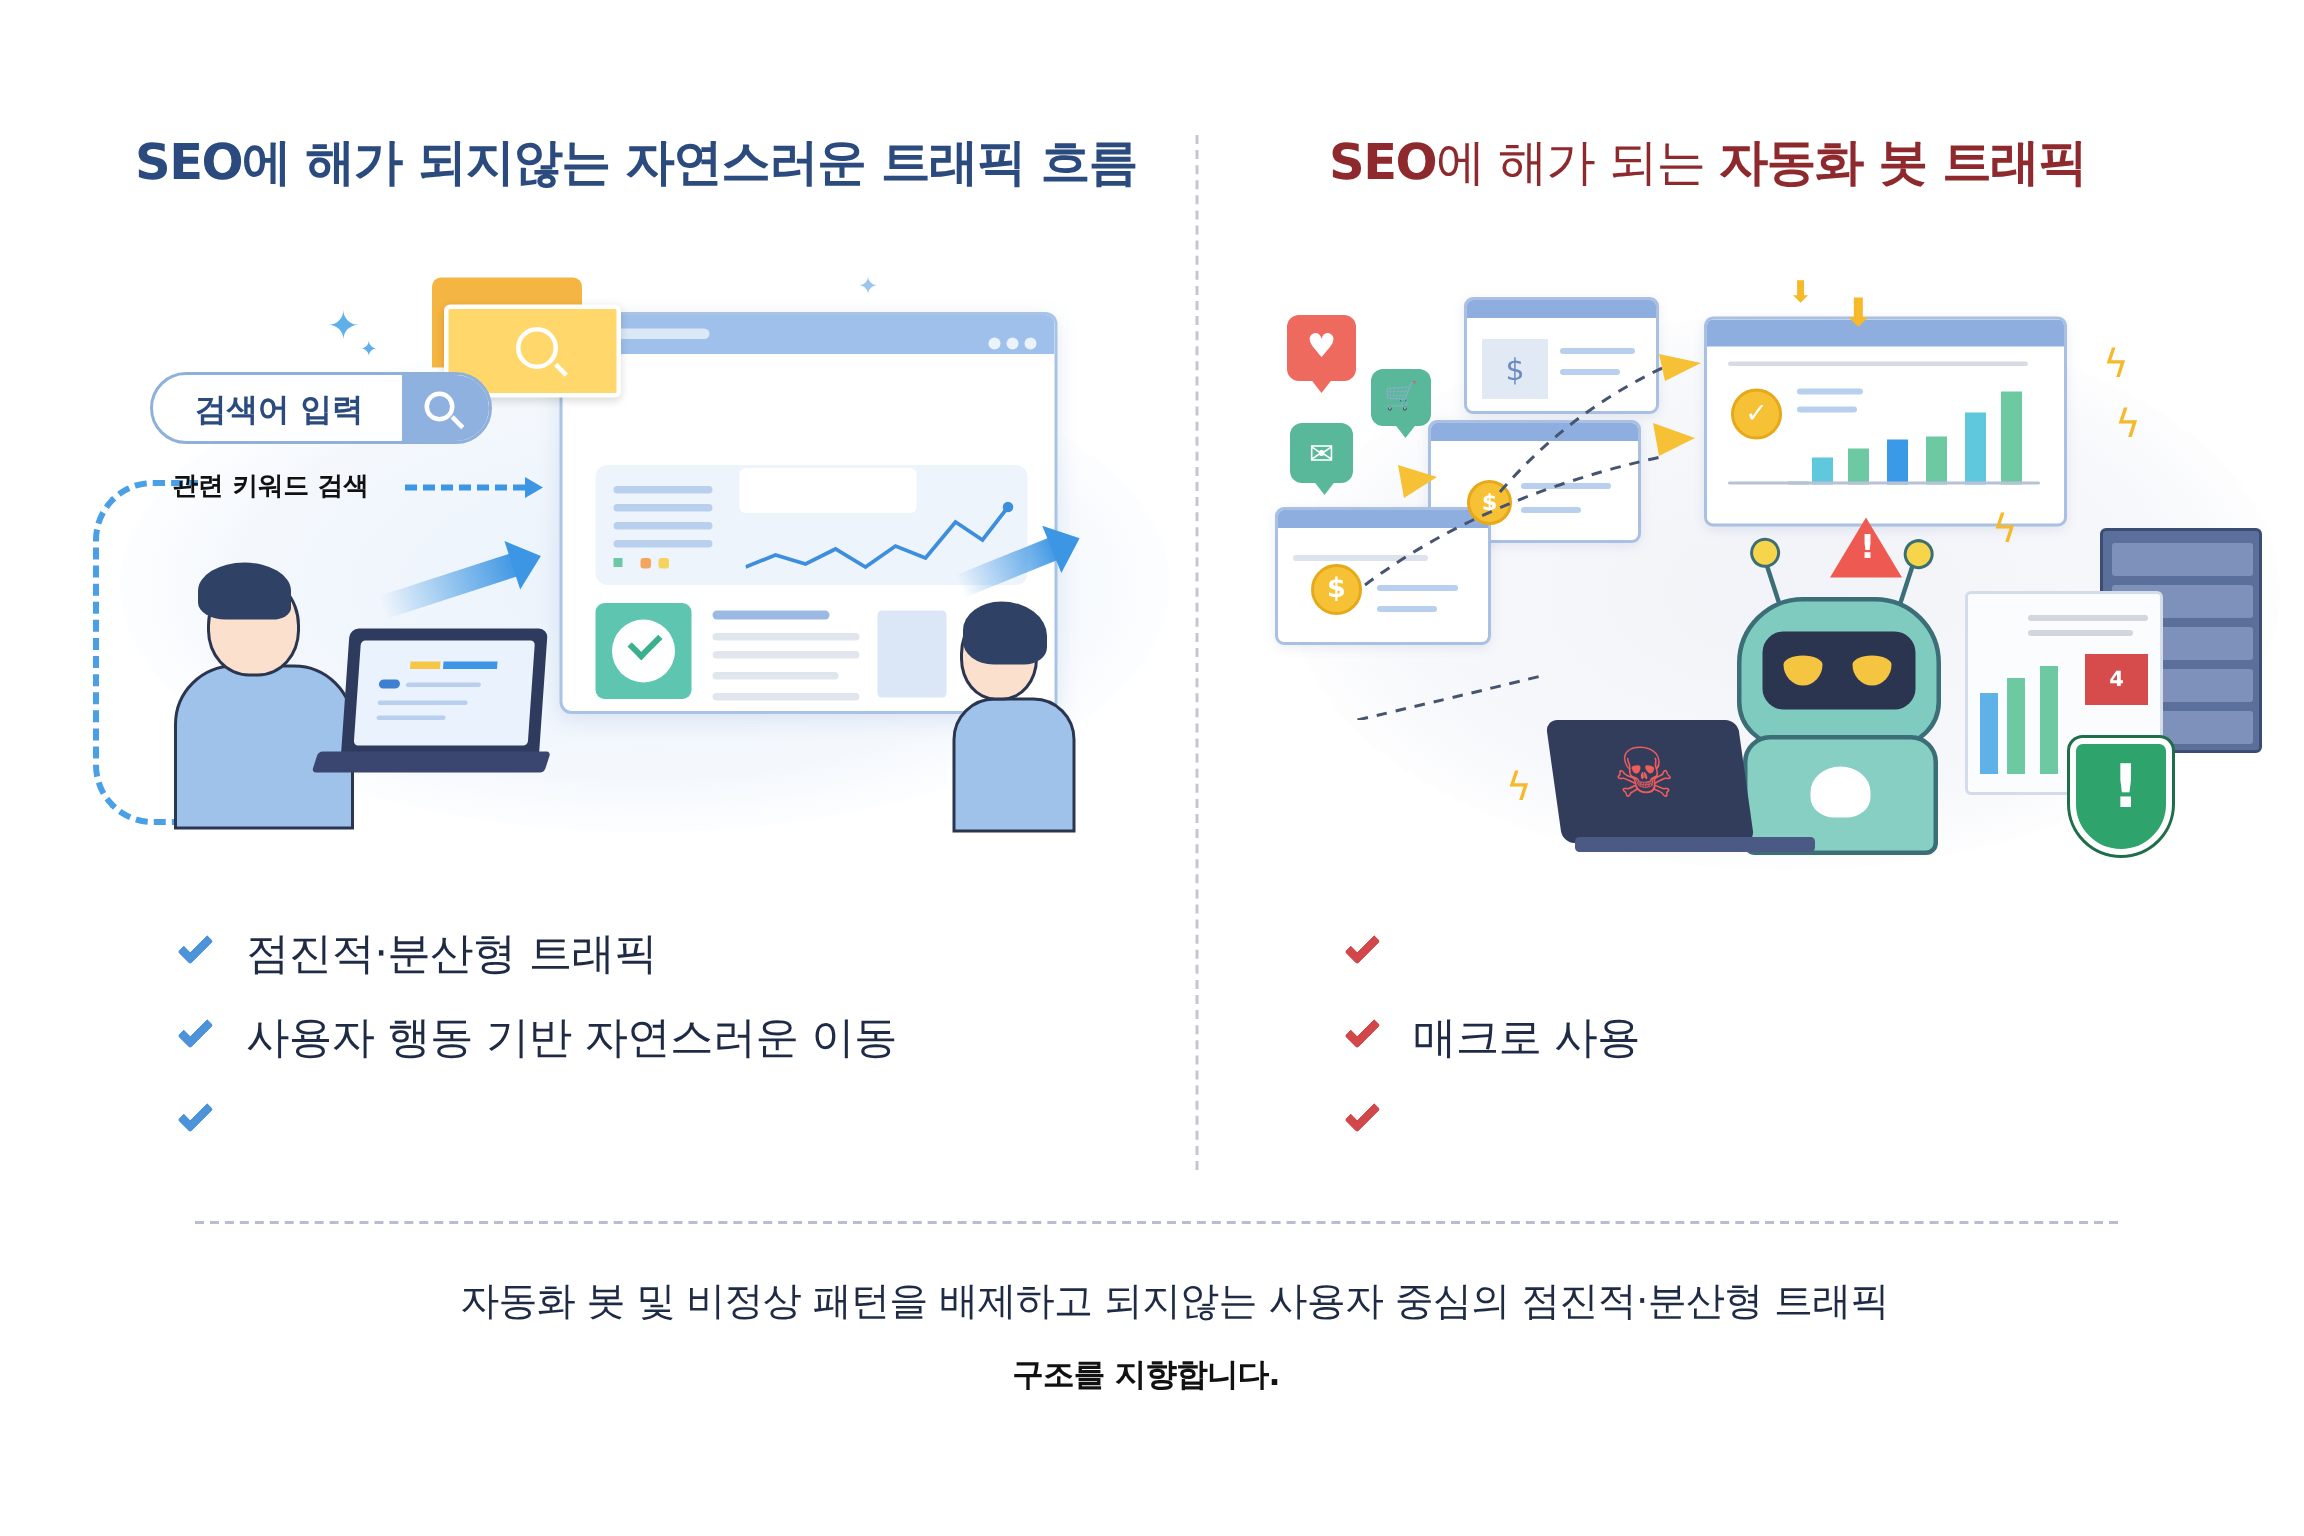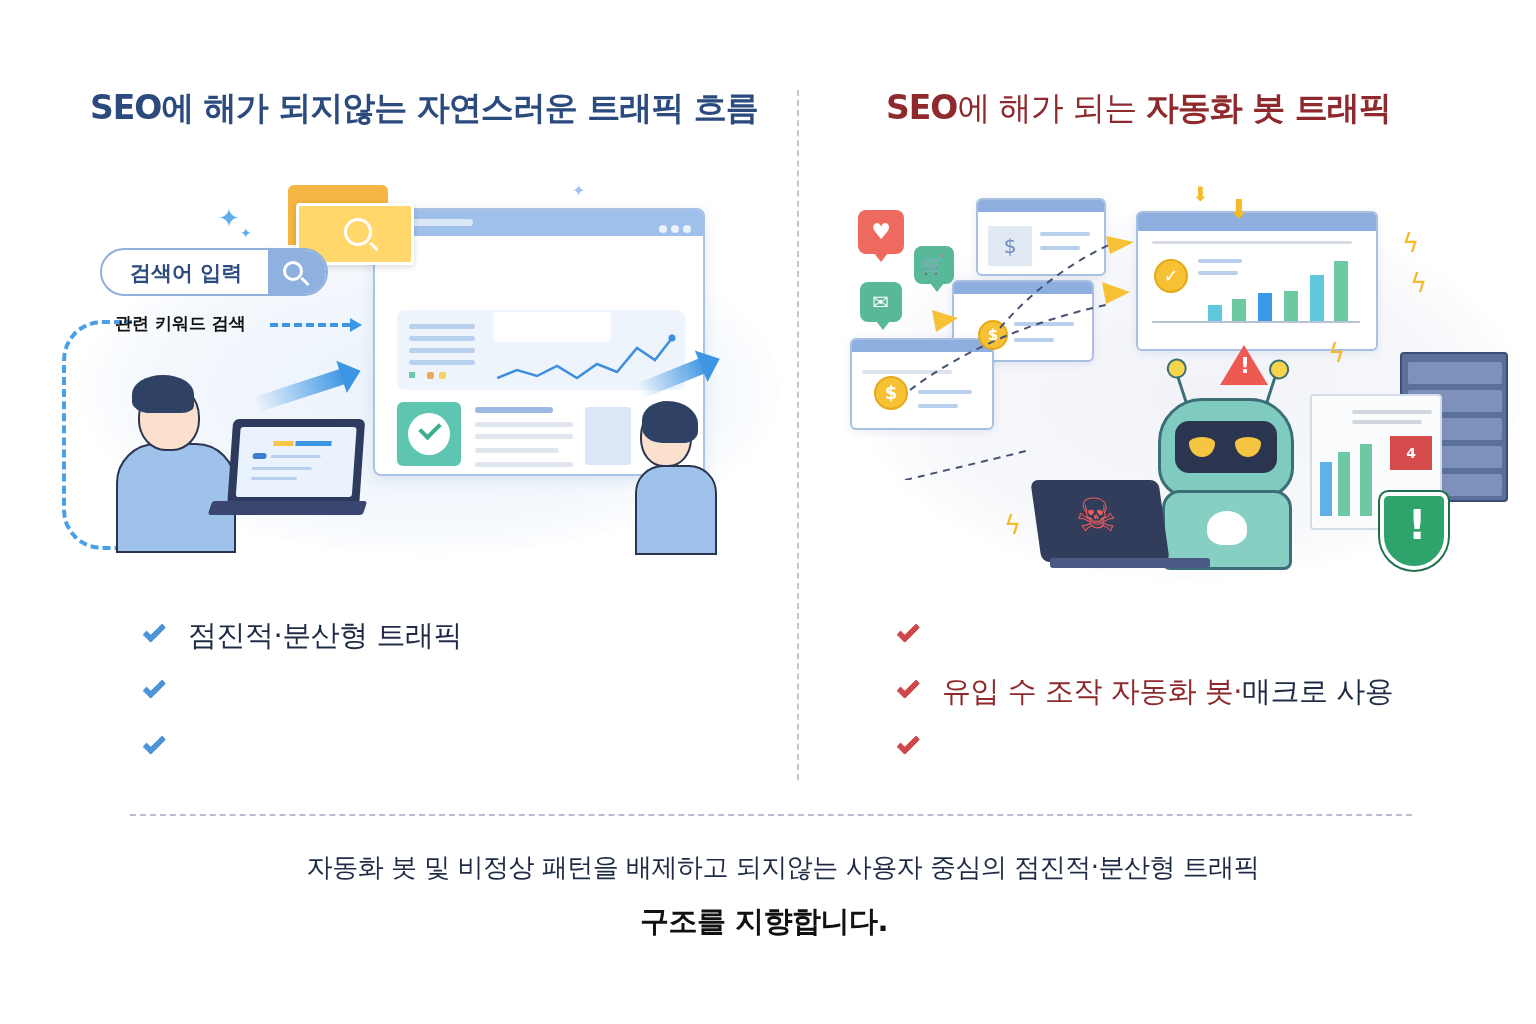--- a/index.html
+++ b/index.html
@@ -89,30 +89,30 @@
   .dark-laptop-base { position: absolute; left: 210px; top: 378px; width: 160px; height: 10px; background: #4a5a85; border-radius: 3px; }
   .shield { position: absolute; left: 540px; top: 312px; width: 68px; height: 78px; background: #2ea36b; border: 4px solid #fff; border-radius: 10px 10px 40px 40px; box-shadow: 0 0 0 2px #1e6e4a; }
   .shield::after { content: "!"; position: absolute; left: 24px; top: 6px; color: #fff; font-weight: bold; font-size: 40px; }
   .server { position: absolute; left: 560px; top: 172px; width: 108px; height: 150px; background: #5a6f99; border: 2px solid #3c4d74; border-radius: 4px; }
   .server .slot { position: absolute; left: 6px; width: 94px; height: 22px; background: #7d91bb; border-radius: 2px; }
   .report-panel { position: absolute; left: 470px; top: 214px; width: 132px; height: 136px; background: #fbfcfe; border: 2px solid #d4dbe9; border-radius: 4px; }
   .report-panel .badge { position: absolute; right: 8px; top: 40px; width: 42px; height: 34px; background: #d64b4b; color: #fff; font-weight: bold; font-size: 14px; text-align: center; line-height: 34px; }
 
   
   .bullets { position: absolute; list-style: none; }
-  .left-bullets { left: 144px; top: 608px; color: #1f2b45; }
+  .left-bullets { left: 120px; top: 608px; color: #1f2b45; }
   .right-bullets { left: 898px; top: 608px; color: #8e2a2e; }
   .bullets li { height: 56px; font-size: 29px; display: flex; align-items: center; white-space: nowrap; letter-spacing: -0.5px; }
   .check { width: 22px; height: 12px; margin-right: 22px; border-left: 6px solid; border-bottom: 6px solid; transform: rotate(-45deg) translate(3px,-4px); border-radius: 2px; }
   .left-bullets .check { border-color: #4d93d9; }
   .right-bullets .check { border-color: #d2474a; }
   .right-bullets .dark { color: #1f2b45; }
 
   .summary1 { position: absolute; left: 0; width: 1536px; top: 850px; text-align: center; font-size: 26px; color: #1f2b45; letter-spacing: -0.5px; padding-left: 30px; }
-  .summary2 { position: absolute; left: 0; width: 1528px; top: 902px; text-align: center; font-size: 29px; font-weight: bold; color: #111; letter-spacing: -0.5px; }
+  .summary2 { position: absolute; left: 0; width: 1528px; top: 902px; text-align: center; font-size: 21px; font-weight: bold; color: #111; letter-spacing: -0.5px; }
 </style>
 </head>
 <body>
 
 <h1 class="panel-title left-title">SEO에 해가 되지않는 자연스러운 트래픽 흐름</h1>
 <h1 class="panel-title right-title"><span>SEO</span><span class="light">에 해가 되는 </span><span>자동화 봇 트래픽</span></h1>
 
 <div class="v-divider"></div>
 
 <div class="illus left-illus">
@@ -297,33 +297,33 @@
   <div class="dark-laptop-base"></div>
 </div>
 
 <ul class="bullets left-bullets">
   <li>
       <span class="check"></span>
       <span>점진적·분산형 트래픽</span>
     </li>
   <li>
       <span class="check"></span>
+      <span>사용자 행동 기반 자연스러운 이동</span>
     </li>
   <li>
       <span class="check"></span>
     </li>
 </ul>
 
 <ul class="bullets right-bullets">
   <li>
       <span class="check"></span>
     </li>
   <li>
       <span class="check"></span>
-      <span>유입 수 조작 자동화 봇·</span>
       <span class="dark">매크로 사용</span>
     </li>
   <li>
       <span class="check"></span>
     </li>
 </ul>
 
 <div class="h-divider"></div>
 
 <p class="summary1">자동화 봇 및 비정상 패턴을 배제하고 되지않는 사용자 중심의  점진적·분산형 트래픽</p>

